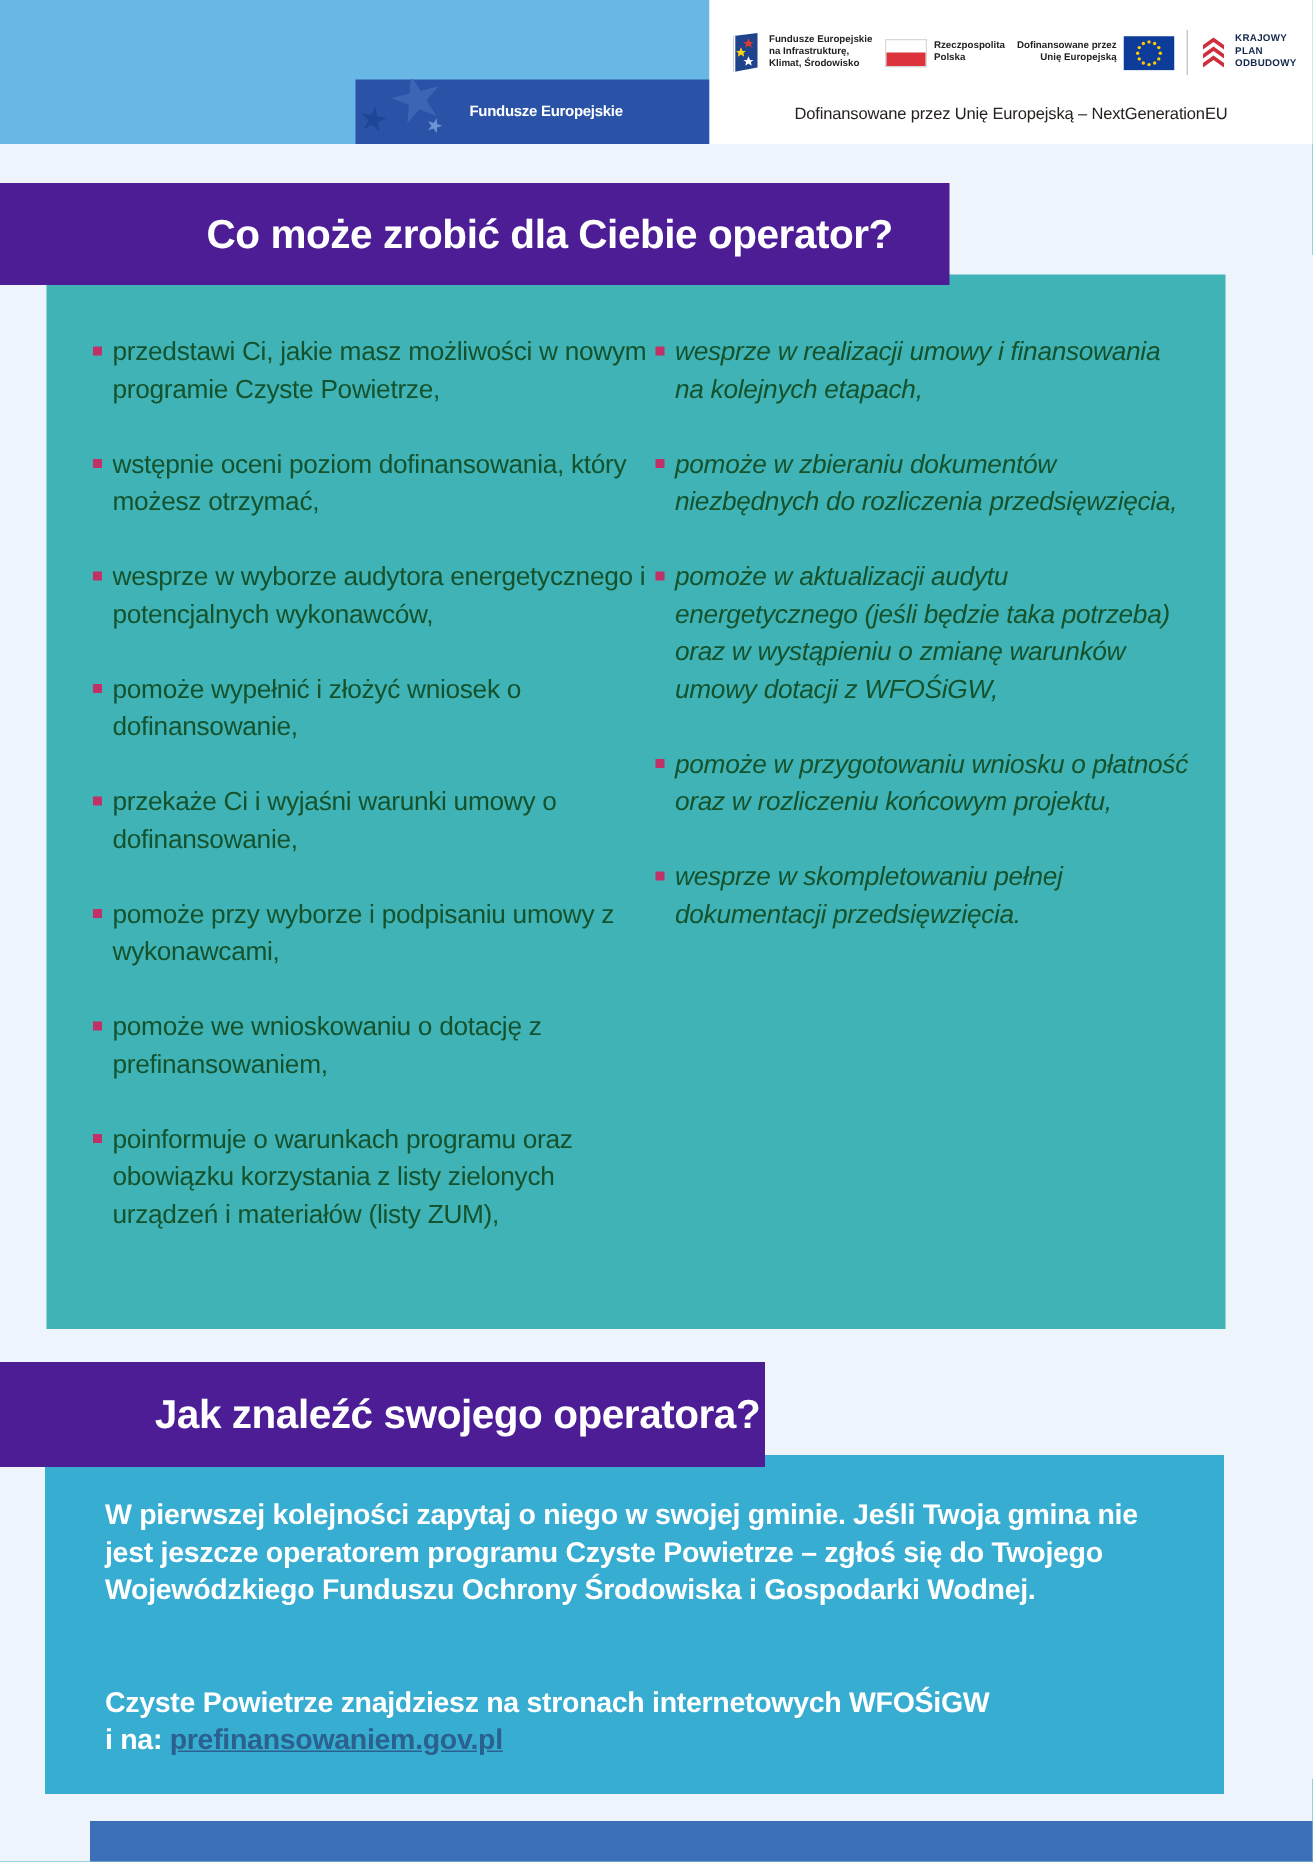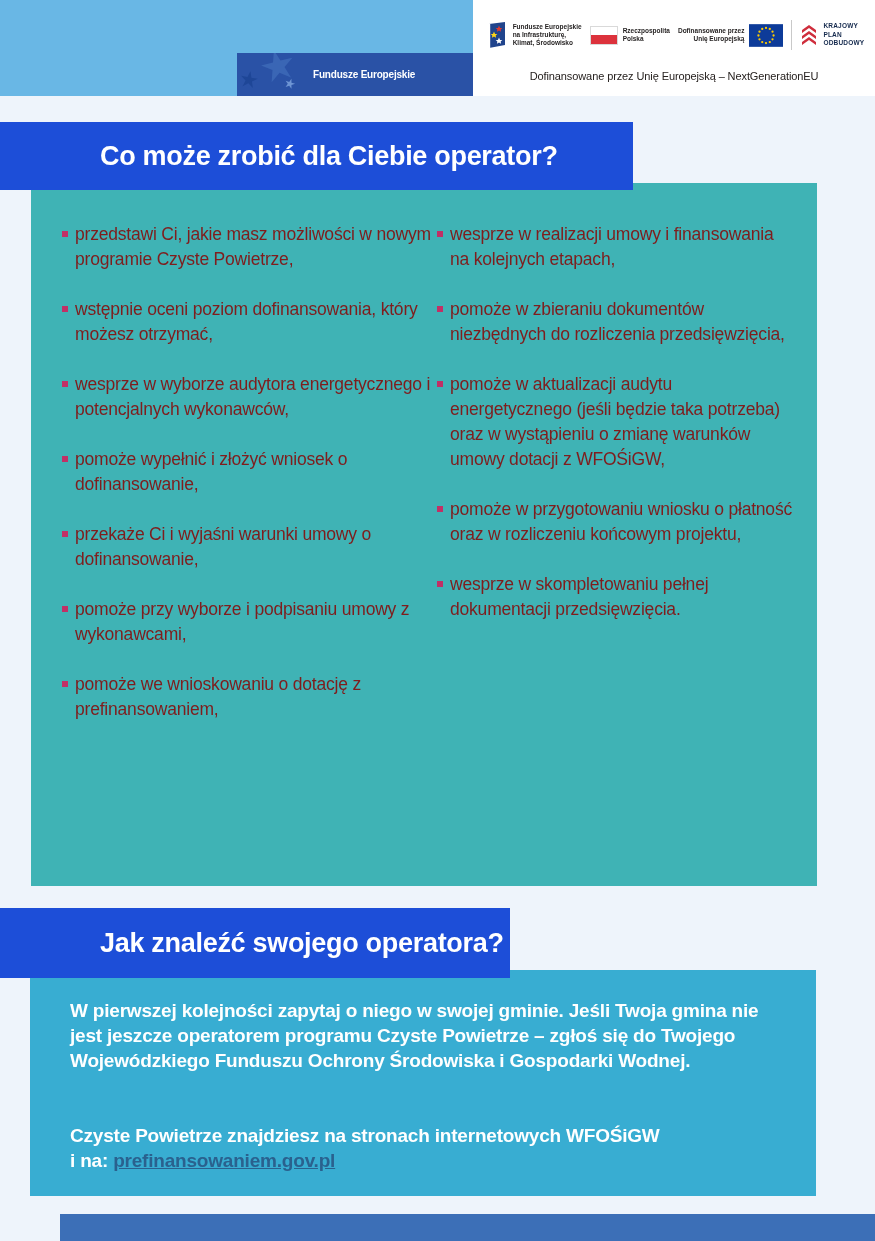--- a/index.html
+++ b/index.html
@@ -36,39 +36,39 @@
   .divider{width:1px;height:30px;background:#c9c9c9;}
   .pl-flag{width:28px;height:19px;border:0.5px solid #d9d9d9;box-sizing:border-box;}
   .pl-flag .w{height:50%;background:#fff;}
   .pl-flag .r{height:50%;background:#dc323c;}
   .funding-note{
     position:absolute;left:0;top:70px;width:100%;text-align:center;
     font-size:11px;font-weight:400;color:#26211f;letter-spacing:-0.1px;
   }
   
   .ribbon{
-    position:absolute;left:0;background:#1d4ed8;color:#fff;
+    position:absolute;left:0;background:#4c1d95;color:#fff;
     display:flex;align-items:center;z-index:3;
     font-weight:700;font-size:27px;letter-spacing:-0.3px;
-    padding-left:100px;box-sizing:border-box;
+    padding-left:100px;box-sizing:border-box;justify-content:center;
   }
   .ribbon1{top:122px;width:633px;height:68px;}
   .ribbon2{top:908px;width:510px;height:70px;}
   
   .box1{
     position:absolute;left:31px;top:183px;width:786px;height:703px;
     background:#3fb3b5;z-index:1;box-sizing:border-box;
     padding:39px 24px 0 31px;display:flex;
   }
   .col{list-style:none;margin:0;padding:0;}
   .col-left{width:375px;flex:none;}
-  .col-right{flex:1;}
+  .col-right{flex:1;font-style:italic;}
   .col li{
     position:relative;padding-left:13px;margin:0 0 25px 0;
-    color:#7f1d1d;font-size:17.5px;line-height:25px;letter-spacing:-0.2px;
+    color:#14532d;font-size:17.5px;line-height:25px;letter-spacing:-0.2px;
   }
   .col li::before{
     content:"";position:absolute;left:0;top:9px;width:6px;height:6px;background:#c13066;
   }
   
   .box2{
     position:absolute;left:30px;top:970px;width:786px;height:226px;
     background:#38add2;z-index:1;box-sizing:border-box;
     padding:28px 40px 0 40px;color:#fff;
   }
@@ -169,20 +169,21 @@
   <div class="box1">
     <ul class="col col-left">
 
     <li>przedstawi Ci, jakie masz możliwości w nowym programie Czyste Powietrze,</li>
         <li>wstępnie oceni poziom dofinansowania, który możesz otrzymać,</li>
         <li>wesprze w wyborze audytora energetycznego i potencjalnych wykonawców,</li>
         <li>pomoże wypełnić i złożyć wniosek o dofinansowanie,</li>
         <li>przekaże Ci i wyjaśni warunki umowy o dofinansowanie,</li>
         <li>pomoże przy wyborze i podpisaniu umowy z wykonawcami,</li>
         <li>pomoże we wnioskowaniu o dotację z prefinansowaniem,</li>
+        <li>poinformuje o warunkach programu oraz obowiązku korzystania z listy zielonych urządzeń i materiałów (listy ZUM),</li>
       </ul>
     <ul class="col col-right">
 
     <li>wesprze w realizacji umowy i finansowania na kolejnych etapach,</li>
         <li>pomoże w zbieraniu dokumentów niezbędnych do rozliczenia przedsięwzięcia,</li>
         <li>pomoże w aktualizacji audytu energetycznego (jeśli będzie taka potrzeba) oraz w wystąpieniu o zmianę warunków umowy dotacji z WFOŚiGW,</li>
         <li>pomoże w przygotowaniu wniosku o płatność oraz w rozliczeniu końcowym projektu,</li>
         <li>wesprze w skompletowaniu pełnej dokumentacji przedsięwzięcia.</li>
       </ul>
   </div>

